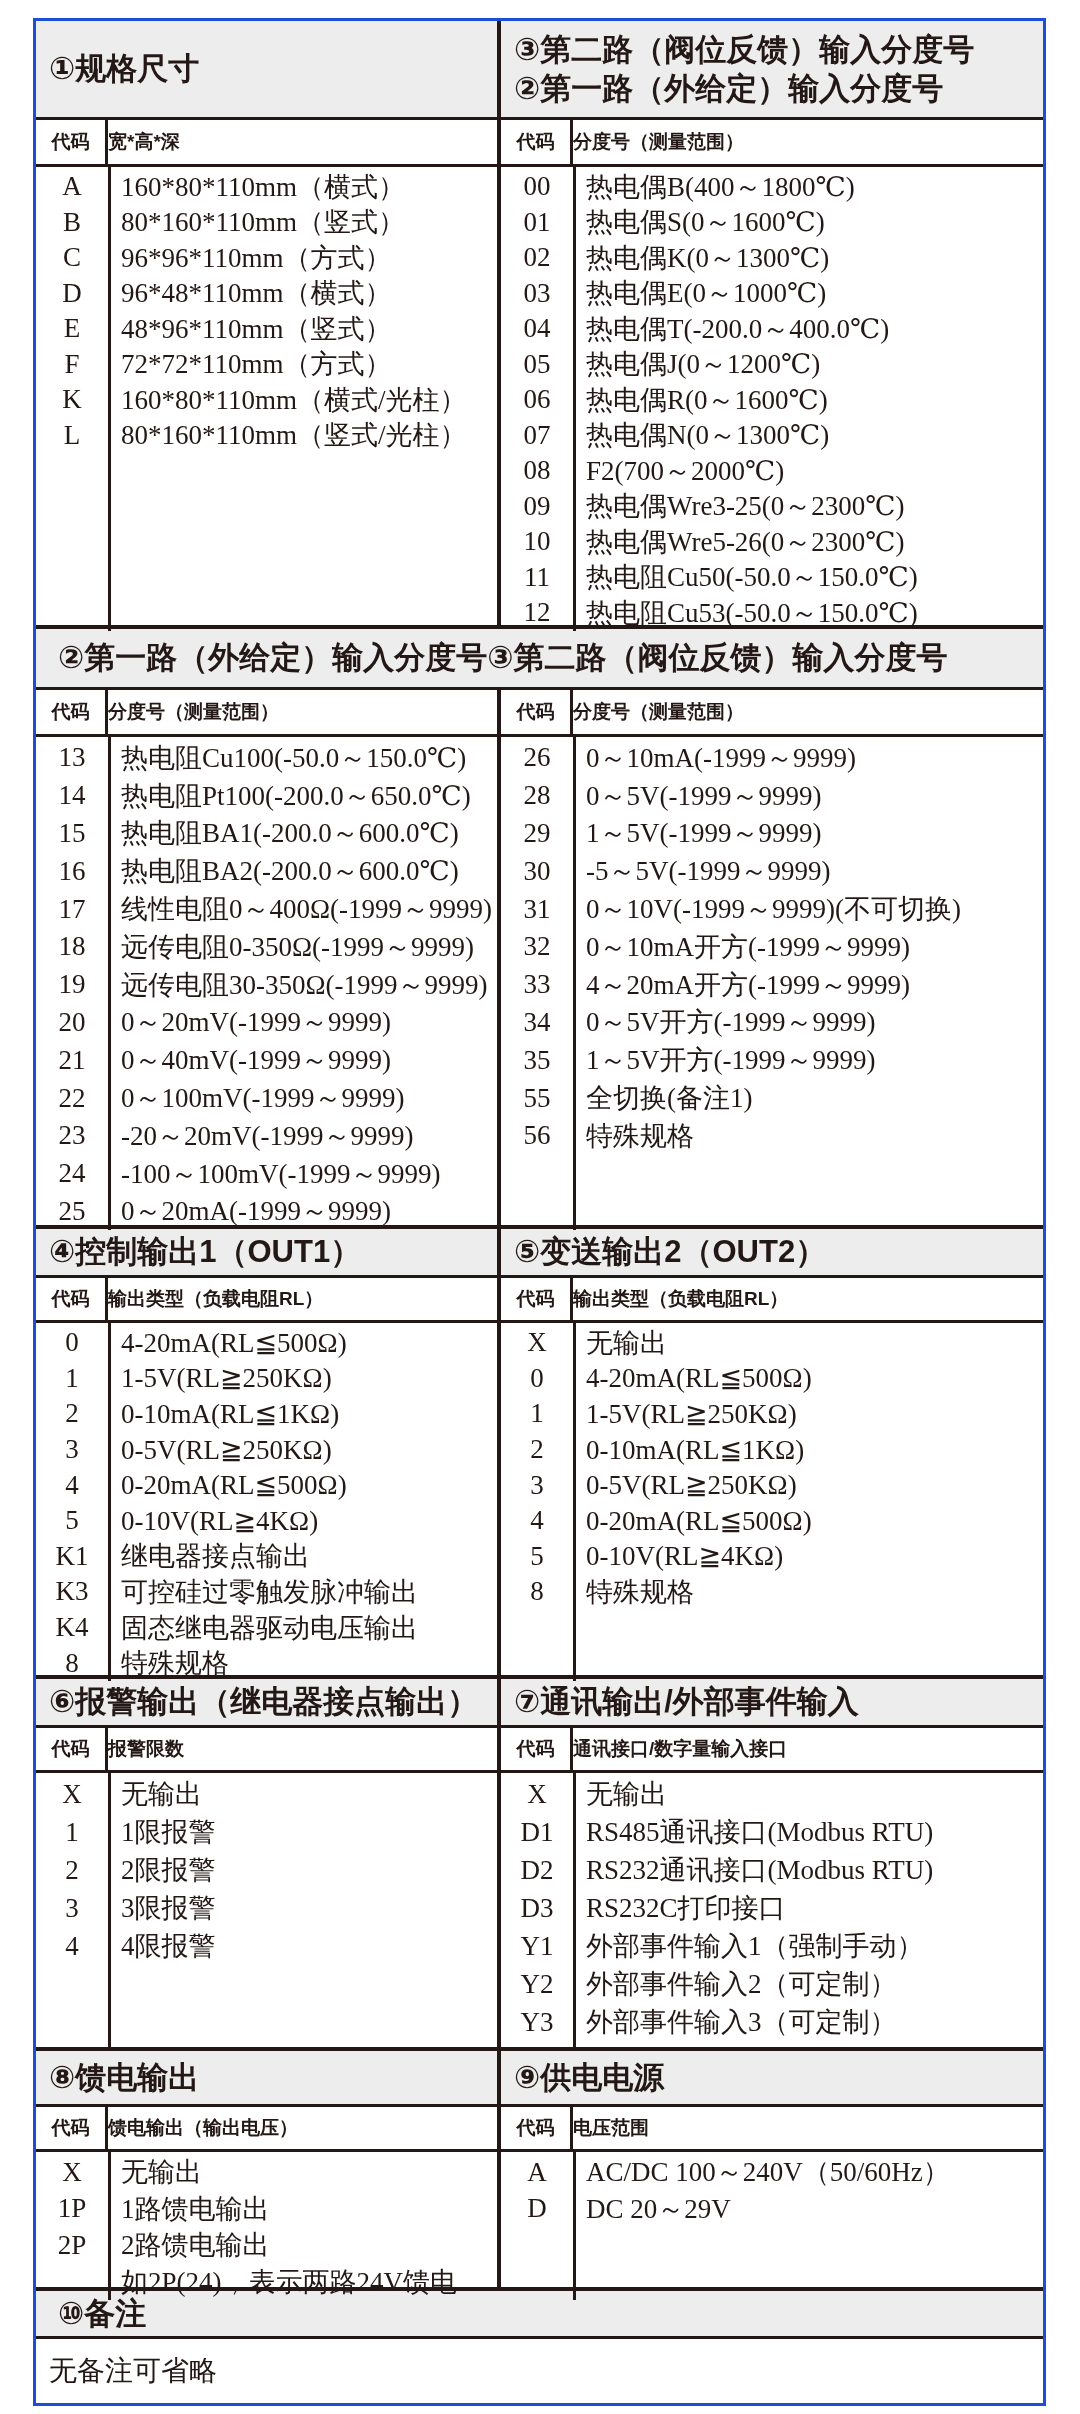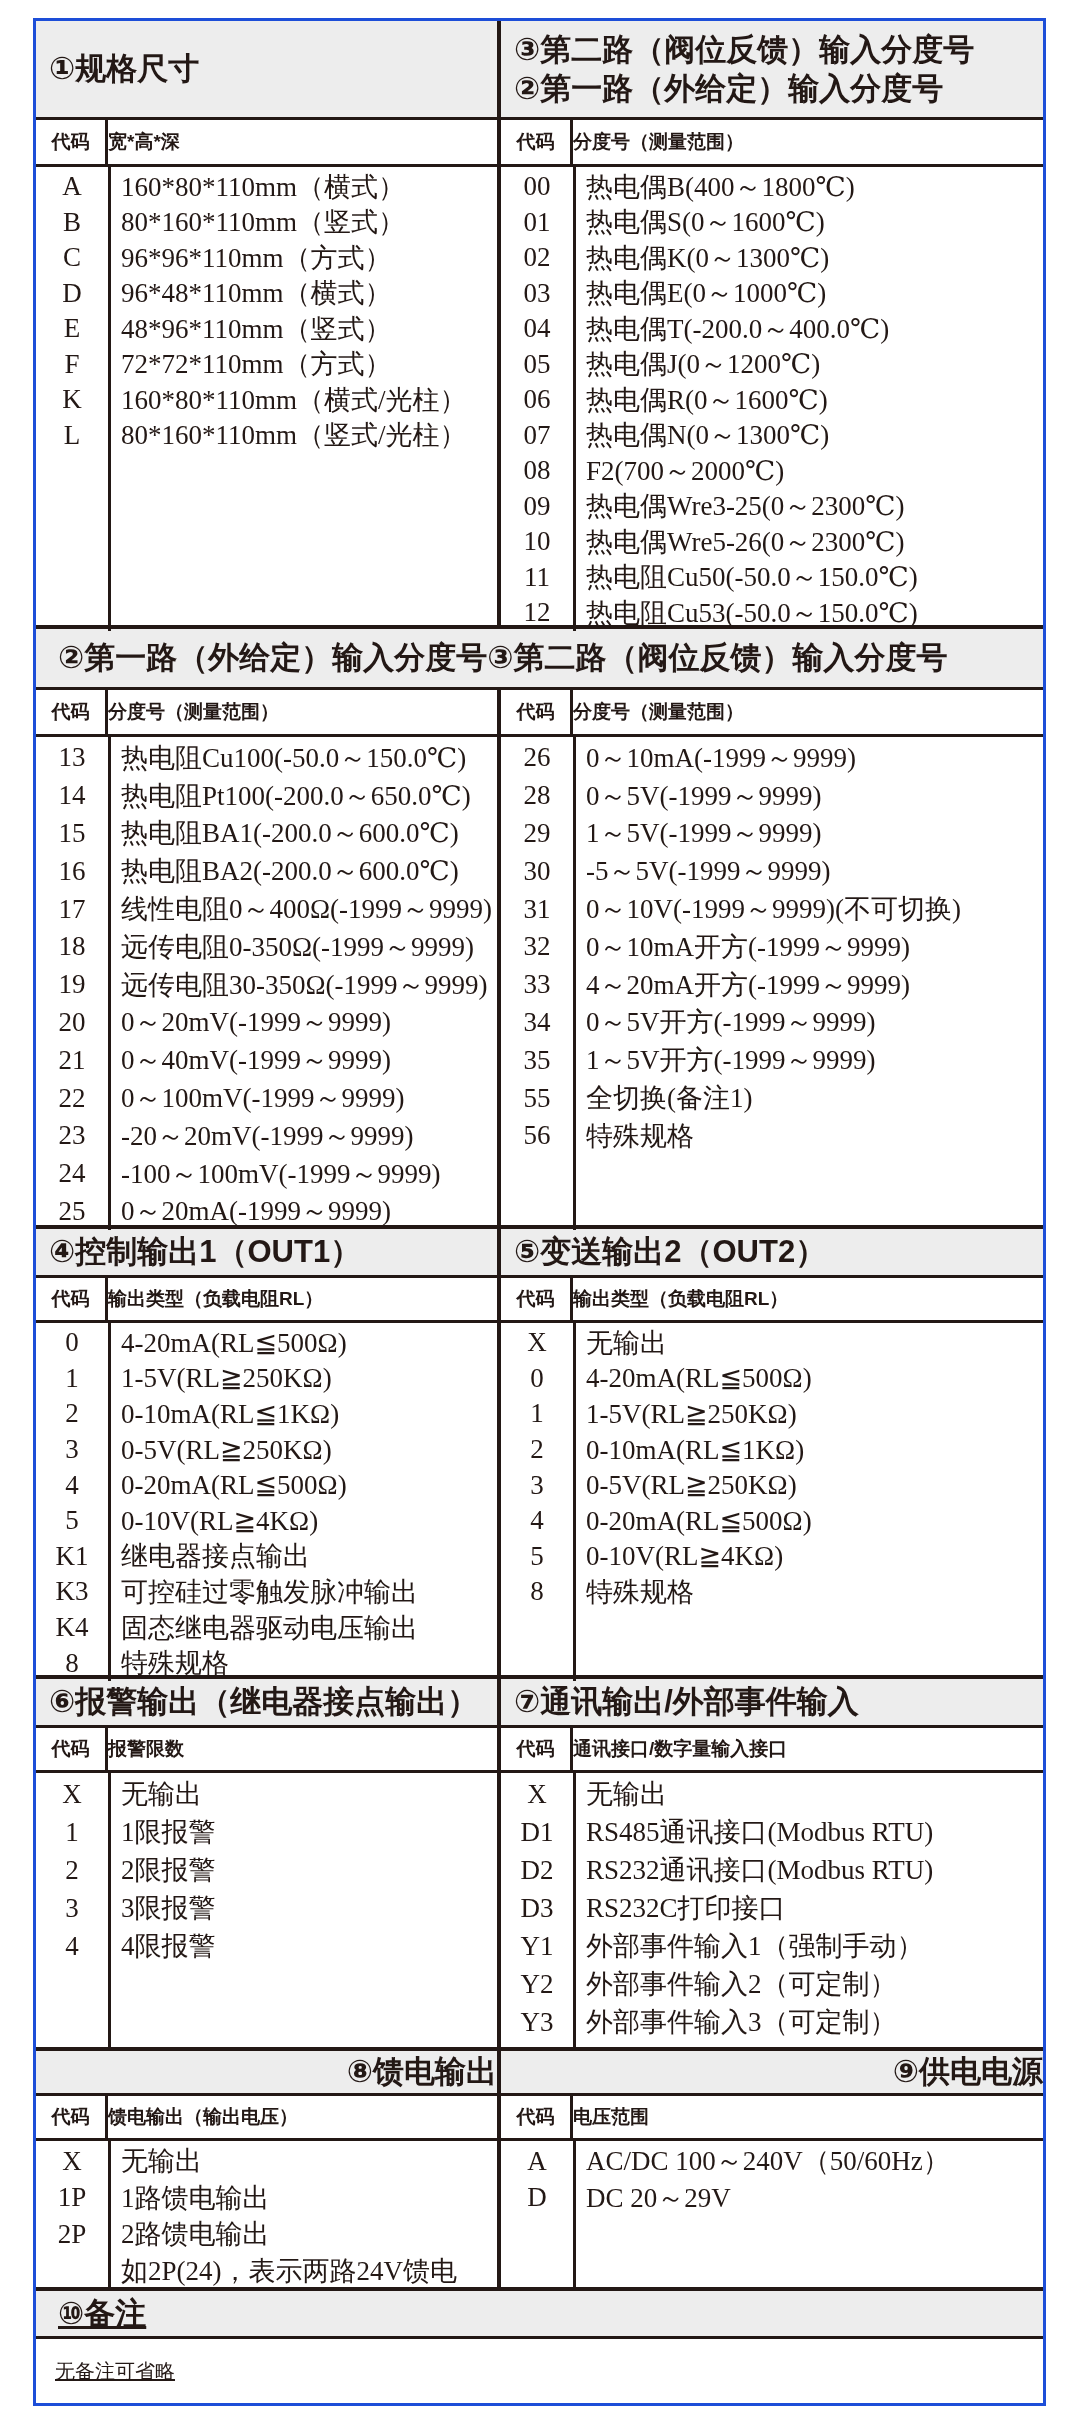--- a/index.html
+++ b/index.html
@@ -61,21 +61,21 @@
 
   .tbody { flex: 1; position: relative; font-size: 27px; overflow: hidden; padding-top: 2px; }
   .vline { position: absolute; left: 72px; top: 0; bottom: 0; width: 3px; background: #231815; }
 
   .trow { display: flex; align-items: center; height: var(--rh, 36px); }
   .tcode { width: 72px; flex: none; text-align: center; }
   .tdesc { flex: 1; padding-left: 13px; white-space: nowrap; overflow: hidden; }
 
   .note-row {
     flex: 1; display: flex; align-items: center;
-    font-size: 20px; padding-left: 19px;
+    font-size: 28px; padding-left: 13px;
   }
 
   
   .b1 { height: 608px; }
   .b1 .sec-title { height: 99px; }
   .b1 .colhead { height: 47px; }
   .b1 .tbody { --rh: 35.5px; }
 
   .t2 { height: 61px; }
   .b2 { height: 539px; }
@@ -86,25 +86,25 @@
   .b3 .sec-title { height: 49px; }
   .b3 .colhead { height: 45px; }
   .b3 .tbody { --rh: 35.6px; }
 
   .b4 { height: 372px; }
   .b4 .sec-title { height: 49px; }
   .b4 .colhead { height: 45px; }
   .b4 .tbody { --rh: 38px; }
 
   .b5 { height: 240px; }
-  .b5 .sec-title { height: 45px; text-align: right; }
+  .b5 .sec-title { height: 56px; }
   .b5 .colhead { height: 45px; }
   .b5 .tbody { --rh: 36.5px; }
 
-  .b6 { flex: 1; display: flex; flex-direction: column; border-bottom: none; text-decoration: underline; }
+  .b6 { flex: 1; display: flex; flex-direction: column; border-bottom: none; }
   .t6 { height: 48px; }
 </style>
 </head>
 <body>
 
 <div class="page">
   <div class="frame">
 
     <div class="band b1">
       <div class="half l">

